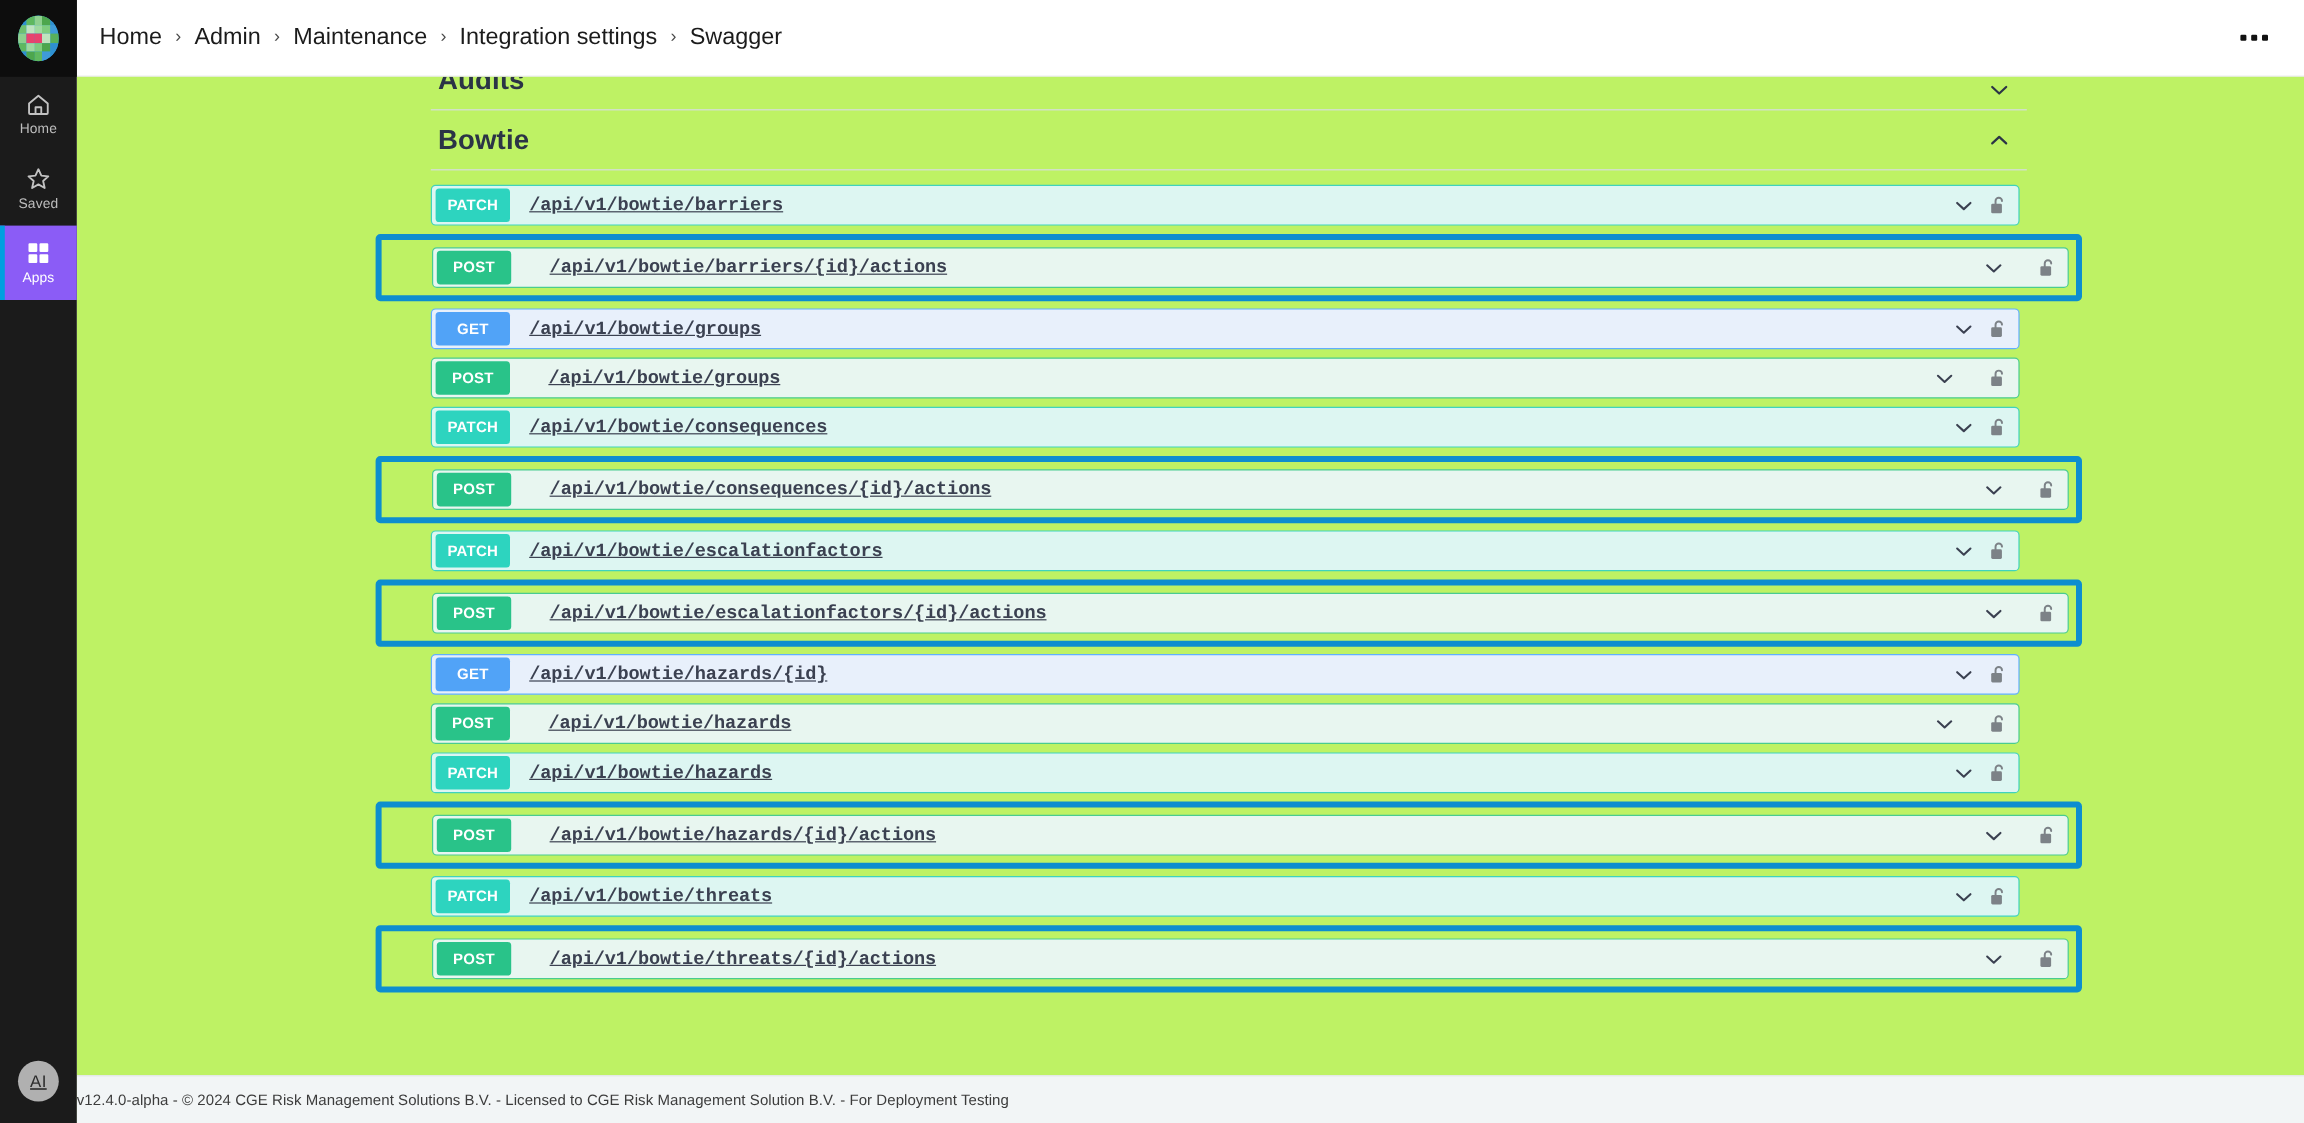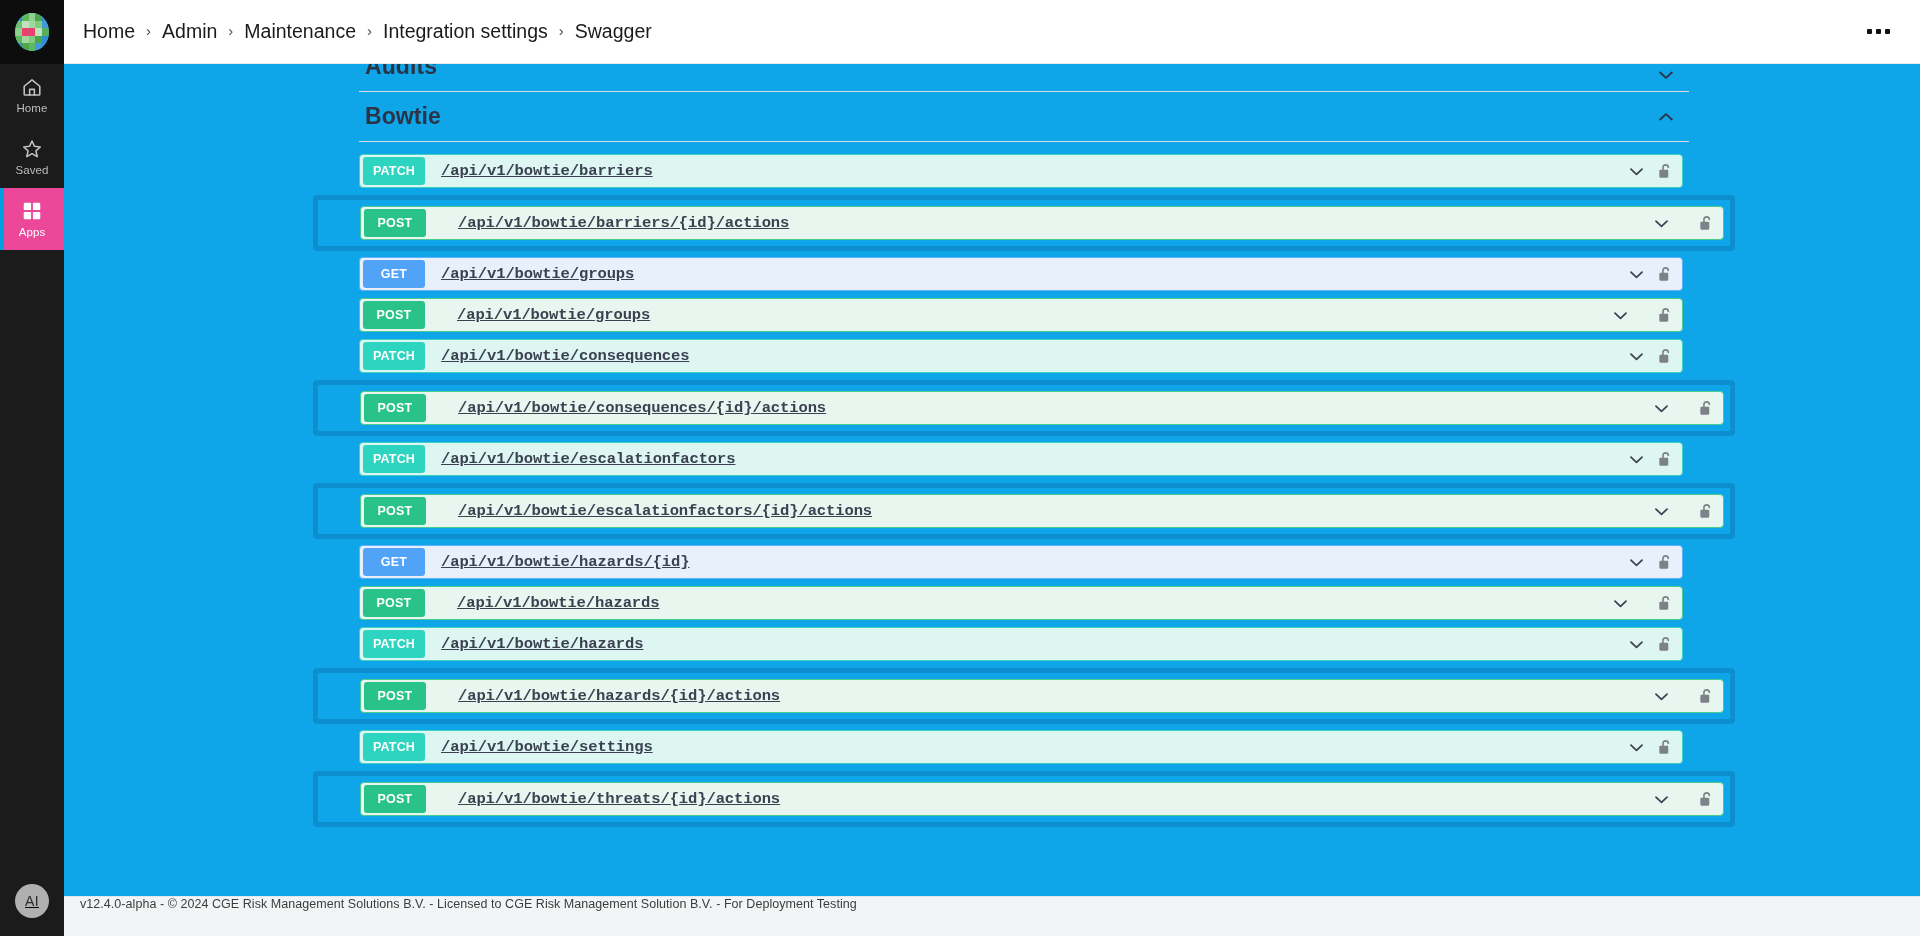--- a/index.html
+++ b/index.html
@@ -65,21 +65,21 @@
     color: #b9b9b9;
     cursor: pointer;
   }
   .rail-item .rl {
     font-size: 11.5px;
     line-height: 12px;
     letter-spacing: .1px;
     color: #bdbdbd;
   }
   .rail-item.active {
-    background: #ec4899;
+    background: #8b5cf6;
     color: #ffffff;
   }
   .rail-item.active .rl { color: #ffffff; }
   .rail-item.active::before {
     content: "";
     position: absolute;
     left: 0; top: 0; bottom: 0;
     width: 4px;
     background: #00a0e0;
   }
@@ -149,21 +149,21 @@
     cursor: pointer;
     padding: 8px;
   }
   .kebab i {
     width: 5px; height: 5px; border-radius: 1px; background: #111; display: block;
   }
 
   
   .content {
     flex: 1 1 auto;
-    background: #0ea5e9;
+    background: #bef264;
     overflow: hidden;
     position: relative;
     display: flex;
     flex-direction: column;
   }
 
   .swagger-scroll {
     flex: 1 1 auto;
     overflow: hidden;
     padding: 0;
@@ -278,22 +278,21 @@
   }
   .op-lock svg { width: 17px; height: 19px; }
 
   
   .footer {
     flex: 0 0 40px;
     height: 40px;
     background: #f2f5f6;
     border-top: 1px solid #e3e7e9;
     display: flex;
-    align-items: flex-start;
-    padding-left: 16px;
+    align-items: center;
     margin-top: 32px;
   }
   .footer-text {
     font-size: 12.5px;
     color: #3c3c3c;
     letter-spacing: .05px;
   }
 </style>
 </head>
 <body>
@@ -629,21 +628,21 @@
                       <svg viewBox="0 0 24 26">
                         <path d="M8.4 11V7.4a3.8 3.8 0 0 1 7.6 0" fill="none" stroke="#7c8287" stroke-width="2.3" stroke-linecap="round"></path>
                         <rect x="3.3" y="10.6" width="12.6" height="11.2" rx="1.6" fill="#7c8287"></rect>
                       </svg>
                     </div>
                   </div>
                 </div>
                 <div class="op-wrap">
                   <div class="op patch">
                     <div class="verb">PATCH</div>
-                    <div class="path">/api/v1/bowtie/settings</div>
+                    <div class="path">/api/v1/bowtie/threats</div>
                     <div class="op-spacer"></div>
                     <div class="op-chev">
                       <svg viewBox="0 0 24 24" fill="none" stroke="#3b4151" stroke-width="2.2" stroke-linecap="round" stroke-linejoin="round">
                         <polyline points="5,9 12,15.5 19,9"></polyline>
                       </svg>
                     </div>
                     <div class="op-lock">
                       <svg viewBox="0 0 24 26">
                         <path d="M8.4 11V7.4a3.8 3.8 0 0 1 7.6 0" fill="none" stroke="#7c8287" stroke-width="2.3" stroke-linecap="round"></path>
                         <rect x="3.3" y="10.6" width="12.6" height="11.2" rx="1.6" fill="#7c8287"></rect>

